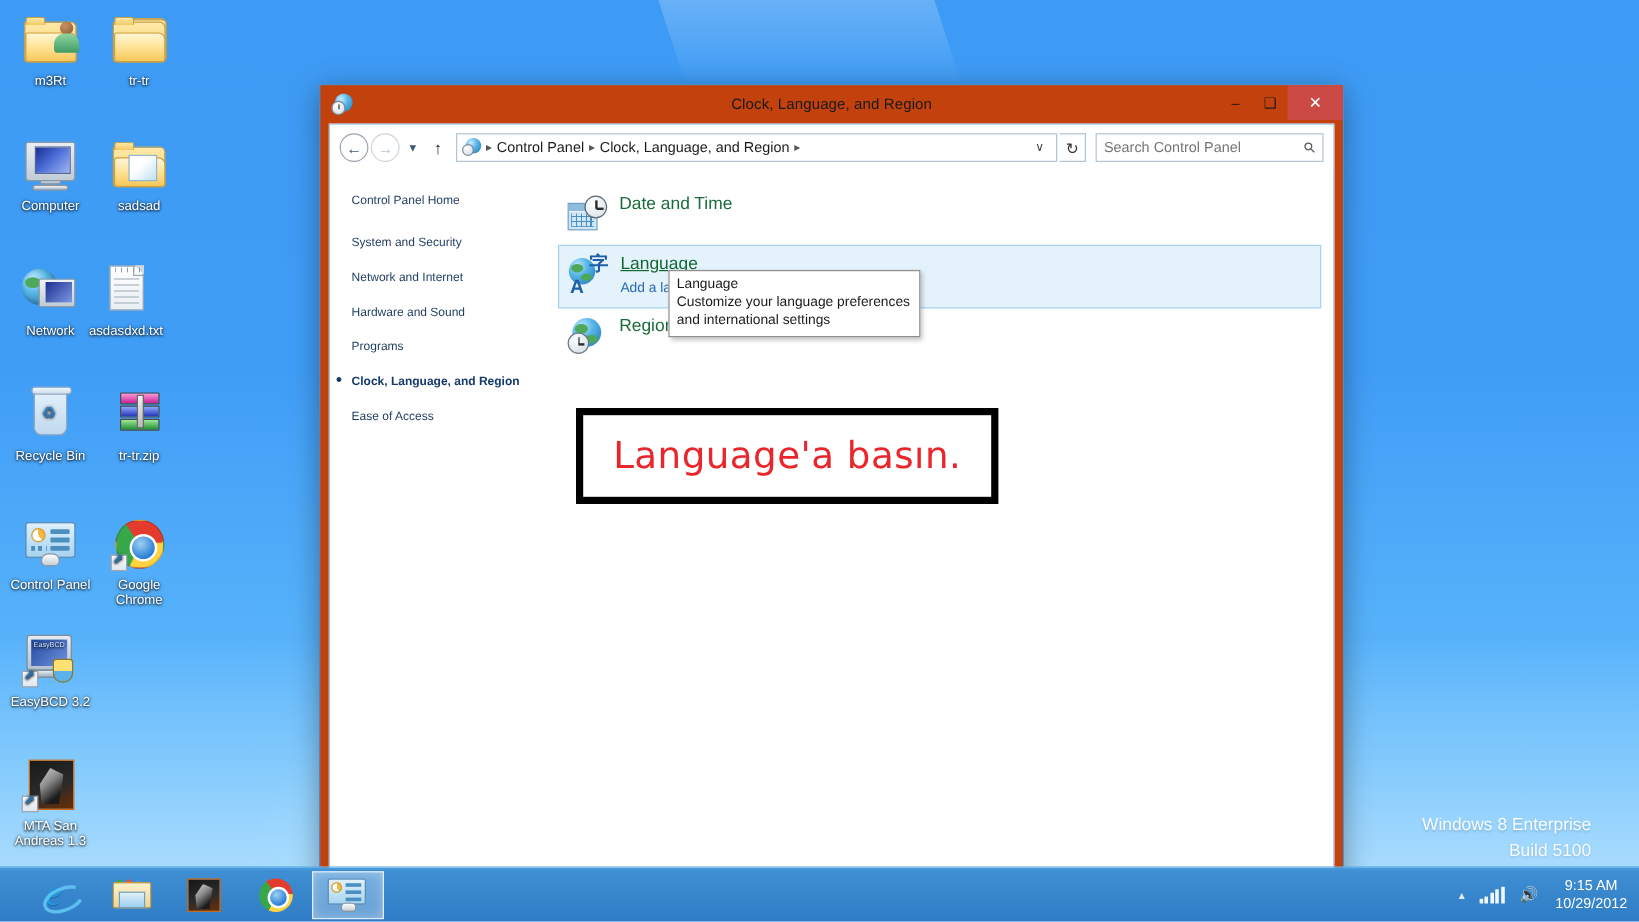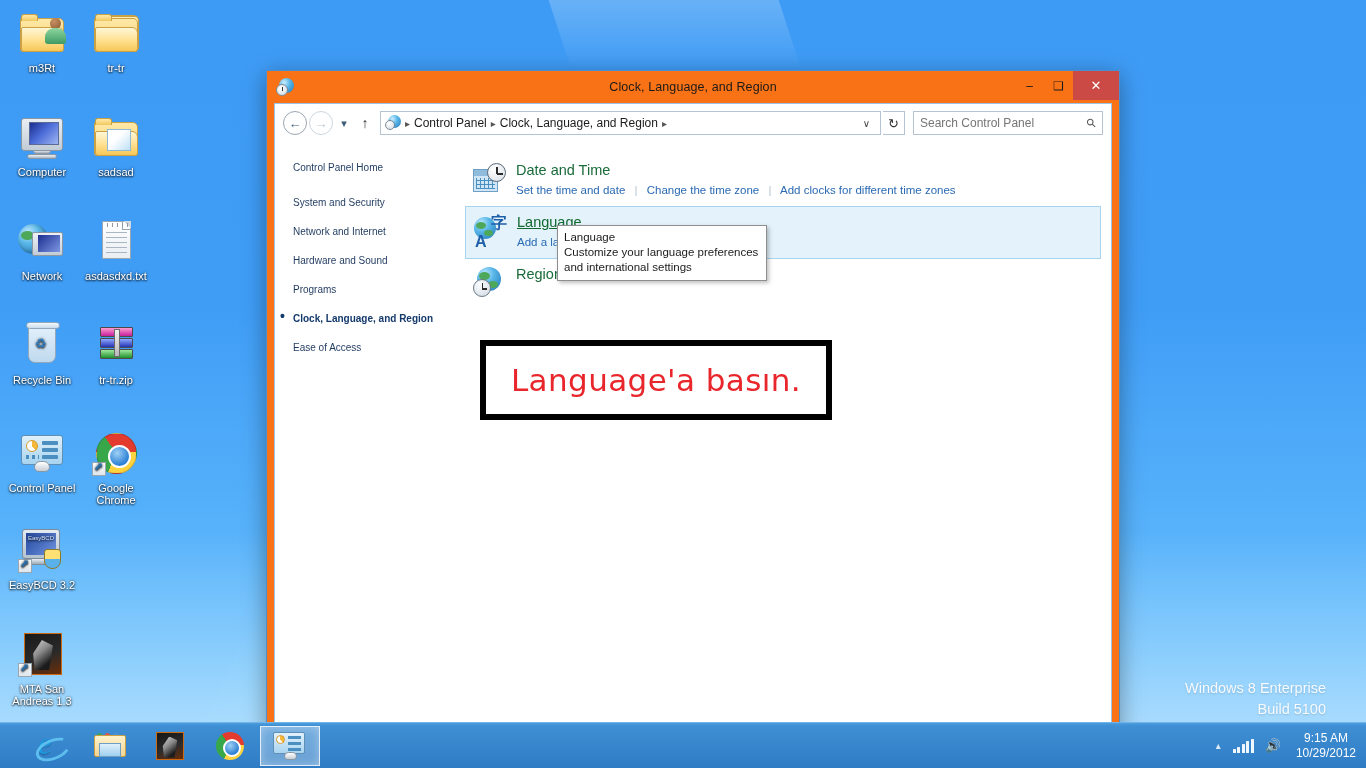--- a/index.html
+++ b/index.html
@@ -163,21 +163,21 @@
     position: absolute; left: 0px; bottom: 2px; width: 14px; height: 14px;
     background: linear-gradient(180deg,#fdfdfd,#dfe6ec); border: 1px solid #9aa6b2;
   }
   .shortcut::after {
     content: "⬈"; position: absolute; left: 1px; top: -3px; font-size: 11px; color: #2b6fa8;
   }
 
   
   .window {
     position: absolute; left: 266px; top: 70px; width: 854px; height: 670px;
-    background: #f97316;
+    background: #c2410c;
     border: 1px solid #4a8fd0;
     box-shadow: 0 5px 22px rgba(0,0,0,0.35);
   }
   .titlebar {
     height: 32px; position: relative;
     display: flex; align-items: center; justify-content: center;
   }
   .title-icon {
     position: absolute; left: 9px; top: 6px; width: 20px; height: 20px;
   }
@@ -458,21 +458,21 @@
   <div class="icon-cell" style="left:0px; top:212px;">
     <div class="icon-art">
       <div class="globe"></div>
       <div class="net-mon">
           <div class="scr"></div>
         </div>
     </div>
     <span class="icon-label">Network</span>
   </div>
 
-  <div class="icon-cell" style="left:74px; top:212px;">
+  <div class="icon-cell" style="left:63px; top:212px;">
     <div class="icon-art">
       <div class="txtfile">
         <div class="corner"></div>
           <div class="rings"></div>
         <div class="line" style="top:10px"></div>
           <div class="line" style="top:15px"></div>
         <div class="line" style="top:20px"></div>
           <div class="line" style="top:25px"></div>
         <div class="line" style="top:30px"></div>
       </div>
@@ -612,27 +612,20 @@
         <div class="cat-row">
           <div class="cat-ico">
             <div class="dt-cal">
                 <div class="hdr"></div>
                 <div class="grid"></div>
               </div>
             <div class="dt-clk"></div>
           </div>
           <div class="cat-text">
             <div class="cat-title">Date and Time</div>
-            <div class="cat-links">
-              <a>Set the time and date</a>
-              <span class="cat-sep">|</span>
-              <a>Change the time zone</a>
-              <span class="cat-sep">|</span>
-              <a>Add clocks for different time zones</a>
-            </div>
           </div>
         </div>
 
         <div class="cat-row selected">
           <div class="cat-ico">
             <div class="lang-g"></div>
             <div class="lang-cjk">字</div>
             <div class="lang-A">A</div>
           </div>
           <div class="cat-text">

